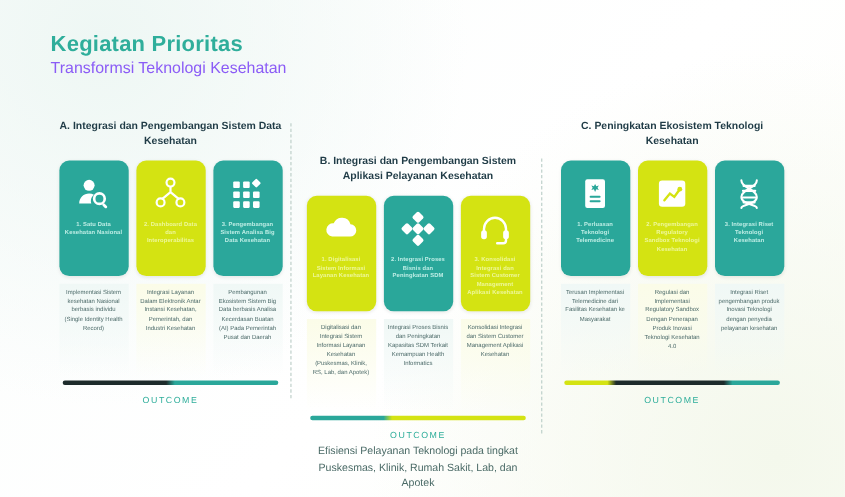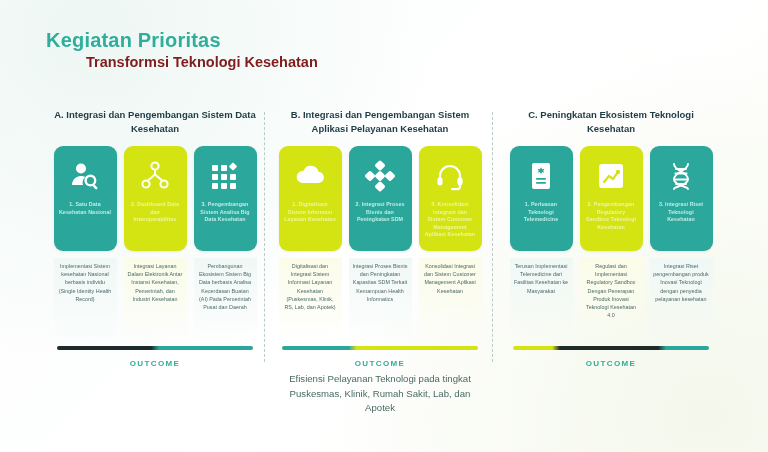--- a/index.html
+++ b/index.html
@@ -40,45 +40,44 @@
   .title {
     font-size: 20px;
     font-weight: bold;
     color: #2fae9b;
     letter-spacing: 0.2px;
     line-height: 20px;
     white-space: nowrap;
   }
   .subtitle {
     font-size: 14.5px;
-    font-weight: bold;
-    color: #7f1d1d;
+    font-weight: normal;
+    color: #8b5cf6;
     line-height: 20px;
     margin-top: 2px;
     white-space: nowrap;
-    margin-left: 40px;
   }
 
   
   .columns {
     position: absolute;
     left: 44px;
     top: 108px;
     width: 690px;
     display: flex;
     flex-direction: row;
   }
   .column {
     position: relative;
     display: flex;
     flex-direction: column;
     align-items: center;
   }
   .col-a { width: 222px; }
-  .col-b { width: 228px; }
+  .col-b { width: 228px; margin-top: 32px; }
   .col-c { width: 234px; }
 
   .col-divider {
     position: absolute;
     top: 4px;
     right: 0;
     width: 1px;
     height: 250px;
     border-left: 1px dashed #b9ccc6;
   }
@@ -169,21 +168,21 @@
     height: 4px;
     border-radius: 2px;
   }
   .bar-a { background: linear-gradient(90deg, #1d2b2b 0%, #1d2b2b 48%, #2aa79a 52%, #2aa79a 100%); }
   .bar-b { background: linear-gradient(90deg, #2aa79a 0%, #2aa79a 34%, #d4e312 38%, #d4e312 100%); }
   .bar-c { background: linear-gradient(90deg, #d4e312 0%, #d4e312 20%, #1d2b2b 24%, #1d2b2b 74%, #2aa79a 78%, #2aa79a 100%); }
 
   .outcome-title {
     margin-top: 9px;
     font-size: 8px;
-    font-weight: bold;
+    font-weight: normal;
     letter-spacing: 1.4px;
     color: #2fae9b;
     text-align: center;
   }
   .outcome-text {
     margin-top: 4px;
     font-size: 9.6px;
     line-height: 14.5px;
     color: #4a6a66;
     text-align: center;

